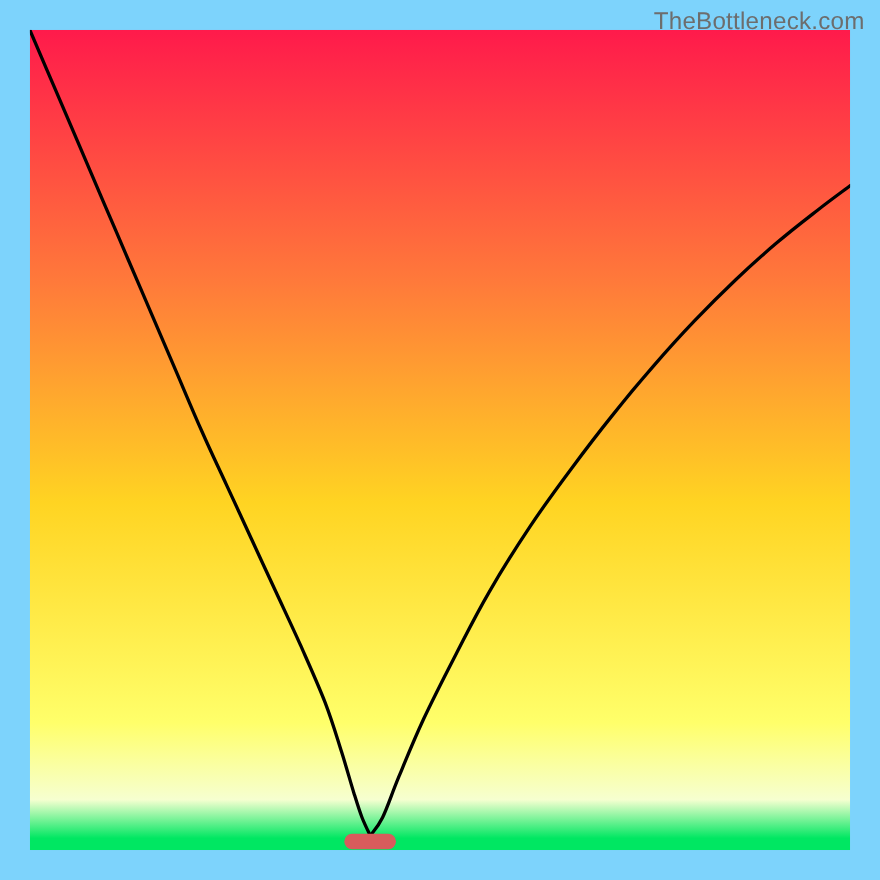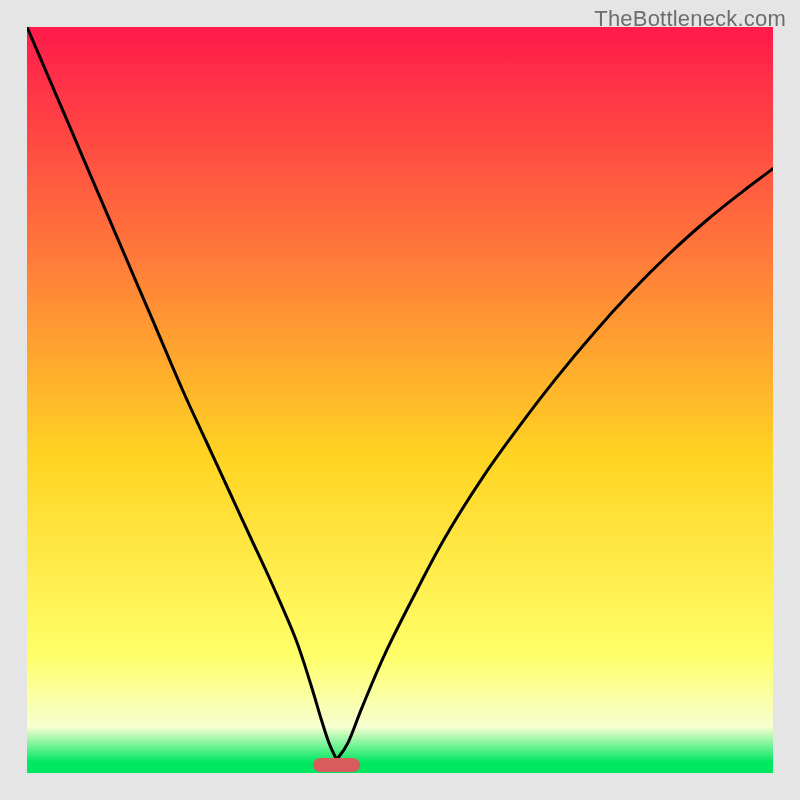--- a/index.html
+++ b/index.html
@@ -8,21 +8,21 @@
     width: 800px;
     height: 800px;
     background: #000;
     font-family: Arial, Helvetica, sans-serif;
     overflow: hidden;
   }
   .frame {
     position: relative;
     width: 800px;
     height: 800px;
-    background: #e5e5e5;
+    background: #7dd3fc;
   }
   .watermark {
     position: absolute;
     top: 6px;
     right: 14px;
     color: #6d6d6d;
     font-size: 22px;
     font-weight: 400;
     letter-spacing: 0.2px;
     z-index: 20;

